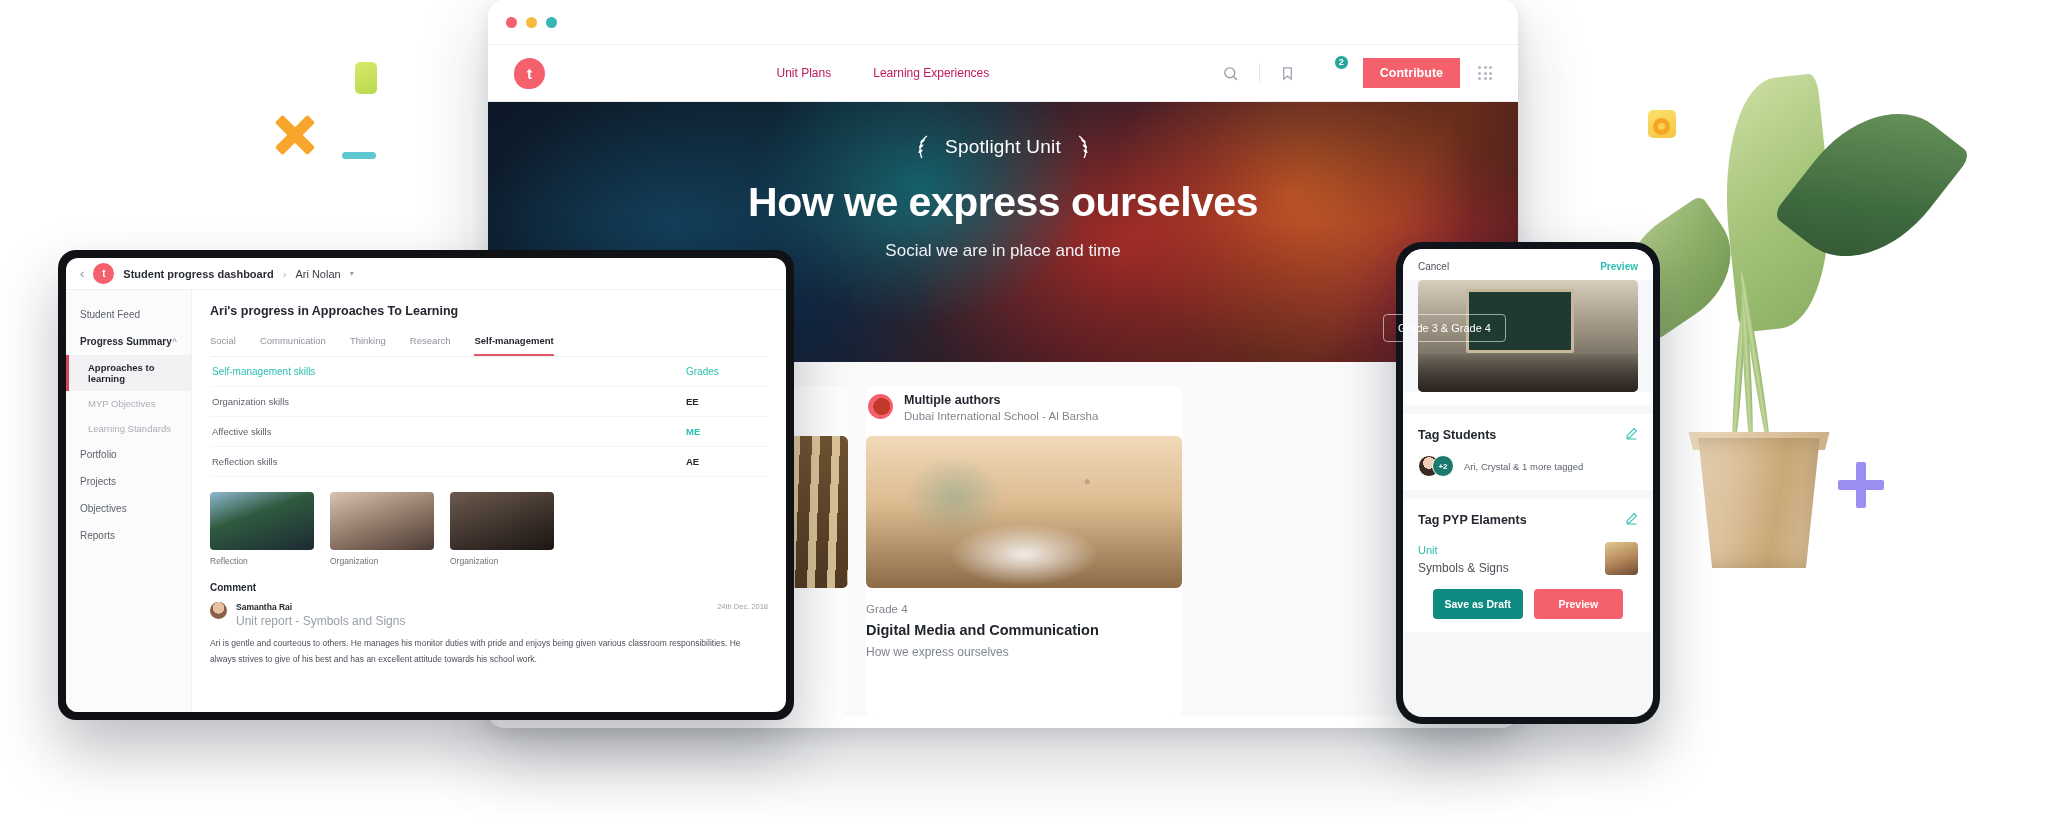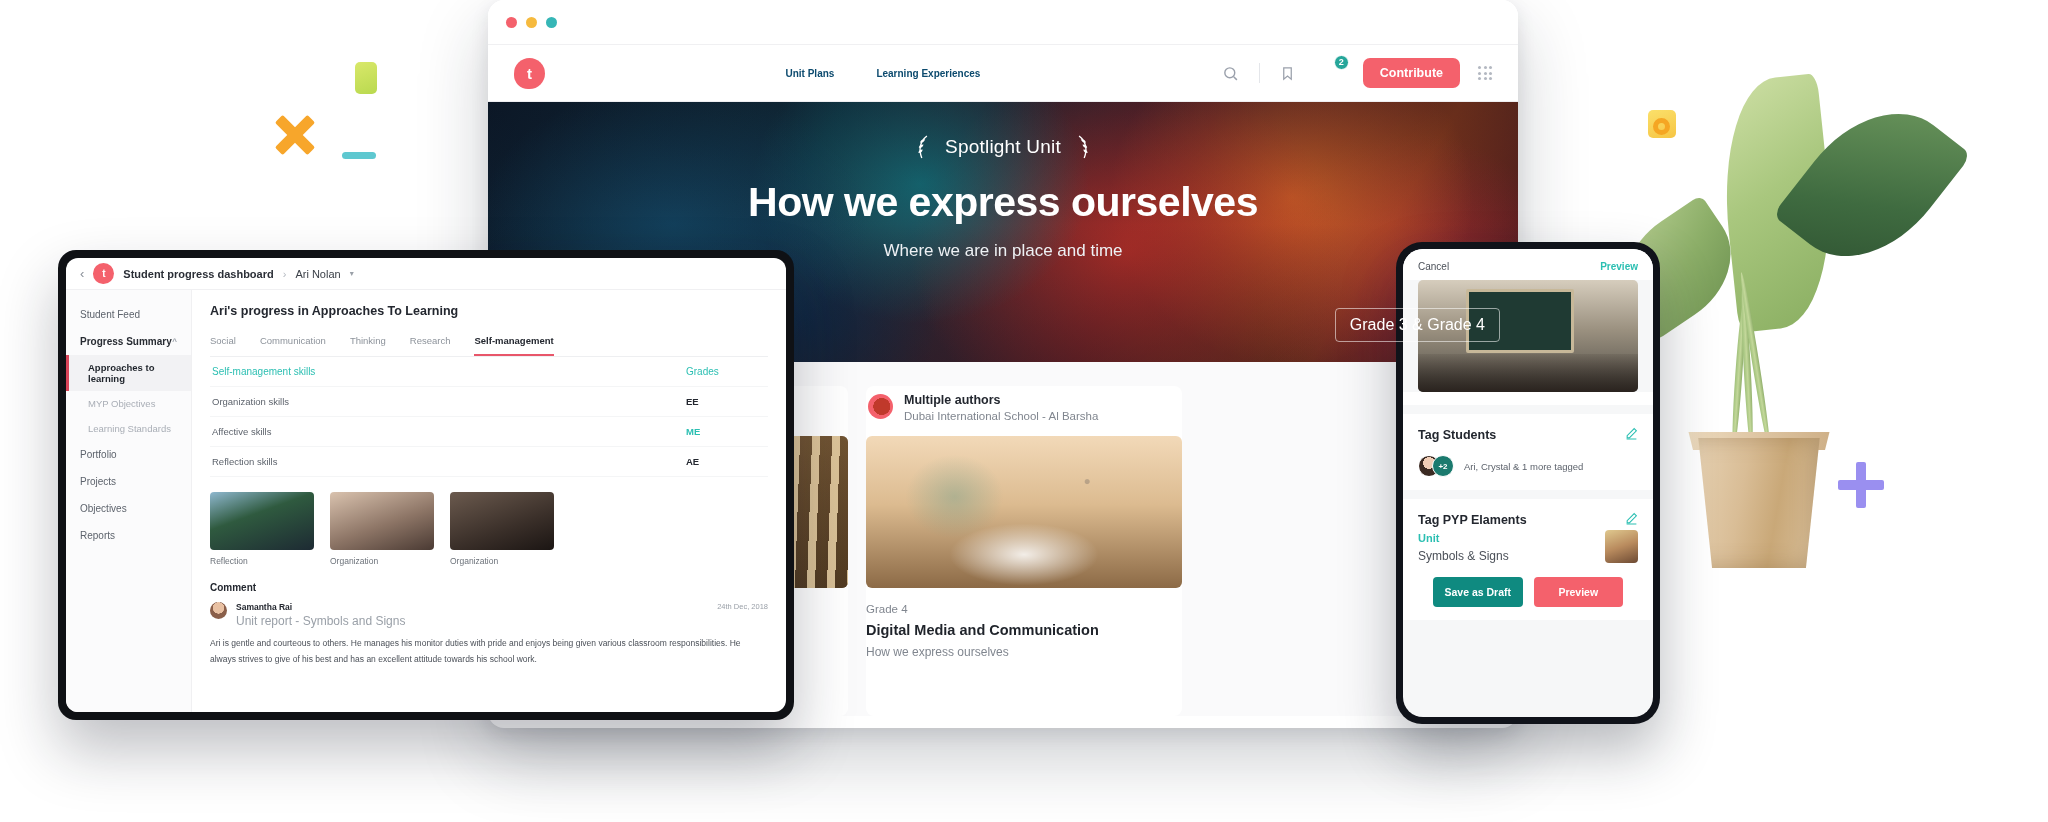--- a/index.html
+++ b/index.html
@@ -62,32 +62,32 @@
     padding-left:18px; gap:9px; border-bottom:1px solid #f0f0f2; }
   .dot { width:11px; height:11px; border-radius:50%; }
   .dot.r { background:#f4616c; } .dot.y { background:#f6ba3e; } .dot.g { background:#36b6b6; }
 
   .navbar { height:57px; background:#fff; display:flex; align-items:center;
     padding:0 26px; border-bottom:1px solid #eeeef1; }
   .brand-logo { width:31px; height:31px; border-radius:50% 50% 50% 14px;
     background:#f4616c; color:#fff; display:flex; align-items:center; justify-content:center;
     font-size:15px; font-weight:700; }
   .nav-links { display:flex; gap:42px; margin-left:auto; }
-  .nav-link { font-size:10px; color:#0c4a6e;font-weight:bold; }
+  .nav-link { font-size:12px; color:#be185d; }
   .nav-right { display:flex; align-items:center; gap:18px; margin-left:auto; }
   .nav-icon { width:20px; height:20px; color:#9aa0ab; display:flex; align-items:center; justify-content:center; }
   .vdiv { width:1px; height:20px; background:#e4e6ea; }
   .avatar-wrap { position:relative; width:29px; height:29px; }
   .avatar { width:29px; height:29px; border-radius:50%; overflow:hidden;
     background: radial-gradient(circle at 50% 32%, #f0cdb6 0 30%, transparent 31%),
                 linear-gradient(160deg,#4a3228,#6b4a38); }
   .avatar-badge { position:absolute; right:-4px; top:-4px; min-width:15px; height:15px;
     border-radius:50%; background:#26a69a; color:#fff; font-size:9px; font-weight:700;
     display:flex; align-items:center; justify-content:center; border:1.5px solid #fff; }
-  .contribute-btn { background:#f4616c; color:#fff; border:none; border-radius:7px;
+  .contribute-btn { background:#f4616c; color:#fff; border:none; border-radius:0;
     padding:8px 17px; font-size:12.5px; font-weight:700; font-family:inherit; cursor:pointer; }
   .grid-icon { display:grid; grid-template-columns:repeat(3,3px); gap:2.5px; }
   .grid-icon i { width:3px; height:3px; background:#b3b8c1; border-radius:50%; display:block; }
 
   
   .hero { position:relative; height:272px; overflow:hidden;
     background:
       radial-gradient(ellipse 280px 200px at 18% 45%, rgba(20,70,100,.95), transparent 70%),
       radial-gradient(ellipse 240px 200px at 42% 30%, rgba(20,120,130,.9), transparent 70%),
       radial-gradient(ellipse 300px 260px at 62% 55%, rgba(200,50,40,.85), transparent 72%),
@@ -96,23 +96,23 @@
       radial-gradient(ellipse 200px 180px at 30% 80%, rgba(15,45,80,.9), transparent 70%),
       linear-gradient(120deg,#0d1b2c 0%,#123243 30%,#5c1f28 62%,#8e3a1c 82%,#3a1020 100%);
   }
   .hero::after { content:""; position:absolute; inset:0;
     background: linear-gradient(180deg, rgba(10,15,25,.30), rgba(10,15,25,.10) 45%, rgba(10,15,25,.35)); }
   .hero-inner { position:relative; z-index:2; text-align:center; padding-top:32px; color:#fff; }
   .spotlight { display:flex; align-items:center; justify-content:center; gap:13px;
     font-size:19px; letter-spacing:.2px; }
   .hero-title { font-size:41px; font-weight:700; margin-top:19px; letter-spacing:-.5px; }
   .hero-sub { font-size:17px; margin-top:15px; color:#eef1f4; font-weight:400; }
-  .grade-badge { position:absolute; right:18px; bottom:32px; z-index:3;
+  .grade-badge { position:absolute; right:12px; bottom:32px; z-index:3;
     border:1px solid rgba(255,255,255,.55); border-radius:4px; padding:7px 14px;
-    font-size:16px; color:#fff;margin-top:48px; }
+    font-size:11px; color:#fff;margin-top:48px; }
 
   
   .cards-strip { position:relative; background:#fafafb; height:354px;
     border-top-left-radius:14px; border-top-right-radius:14px;
     margin-top:-12px; padding:24px 0 0 0; display:flex; gap:18px; padding-left:44px; }
   .ucard { width:316px; background:#fff; border-radius:8px; }
   .ucard-head { display:flex; gap:11px; align-items:center; padding:4px 2px 14px; }
   .ucard-av { width:25px; height:25px; border-radius:50%; flex:none; }
   .ucard-av.teal { background: radial-gradient(circle at 62% 42%, #0d3f46 0 42%, #2bbfbf 43%); }
   .ucard-av.red  { background: radial-gradient(circle at 55% 50%, #c0392b 0 45%, #f4616c 46%); }
@@ -208,21 +208,21 @@
   .ph-card-t { font-size:12.5px; font-weight:700; color:#23272f; }
   .pencil { color:#2bbfb2; font-size:12px; }
   .ph-tag-row { display:flex; align-items:center; gap:10px; margin-top:12px; }
   .tag-avs { display:flex; }
   .tag-av { width:22px; height:22px; border-radius:50%; border:1.5px solid #fff;
     background: radial-gradient(circle at 50% 35%, #f0cdb6 0 35%, #3b2a22 36%); }
   .tag-more { width:22px; height:22px; border-radius:50%; border:1.5px solid #fff;
     background:#1b7a6e; color:#fff; font-size:8px; font-weight:700;
     display:flex; align-items:center; justify-content:center; margin-left:-8px; }
   .tag-text { font-size:9.5px; color:#5d636c; }
-  .ph-unit { font-size:11px; color:#2bbfb2; font-weight:700; margin-top:4px; }
+  .ph-unit { font-size:11px; color:#2bbfb2; font-weight:400; margin-top:16px; }
   .ph-unit-v { font-size:12px; color:#4b5058; margin-top:5px; }
   .ph-unit-thumb { width:33px; height:33px; border-radius:4px;
     background: linear-gradient(160deg,#e0c98f 0%,#b98b5e 50%,#6d4a33 100%); }
   .ph-btns { display:flex; gap:11px; padding:14px 15px 0; }
   .btn { flex:1; border:none; border-radius:4px; padding:9px 0; font-size:10.5px;
     font-weight:700; color:#fff; font-family:inherit; cursor:pointer; }
   .btn.draft { background:#0f8a80; }
   .btn.prev { background:#f4616c; }
 </style>
 </head>
@@ -303,21 +303,21 @@
             <path d="M14 2 C6 8 4 18 8 28" stroke="#fff" stroke-width="1.6" fill="none"></path>
             <path d="M12 6 C8 6 6 8 6 10 C9 10 11 9 12 6Z M10 12 C6 12 4.5 14 4.5 16 C7.5 16 9.5 15 10 12Z M9 18 C5.5 18 4 20 4 22 C7 22 8.7 21 9 18Z" fill="#fff"></path>
           </svg>
           <span>Spotlight Unit</span>
           <svg width="17" height="26" viewBox="0 0 20 30" style="transform:scaleX(-1)">
             <path d="M14 2 C6 8 4 18 8 28" stroke="#fff" stroke-width="1.6" fill="none"></path>
             <path d="M12 6 C8 6 6 8 6 10 C9 10 11 9 12 6Z M10 12 C6 12 4.5 14 4.5 16 C7.5 16 9.5 15 10 12Z M9 18 C5.5 18 4 20 4 22 C7 22 8.7 21 9 18Z" fill="#fff"></path>
           </svg>
         </div>
         <div class="hero-title">How we express ourselves</div>
-        <div class="hero-sub">Where we are in place and time</div>
+        <div class="hero-sub">Social we are in place and time</div>
       </div>
       <div class="grade-badge">Grade 3 &amp; Grade 4</div>
     </div>
 
     <div class="cards-strip">
       <div class="ucard">
         <div class="ucard-head">
           <span class="ucard-av teal"></span>
           <span>
             <span class="ucard-author">Multiple authors</span>

